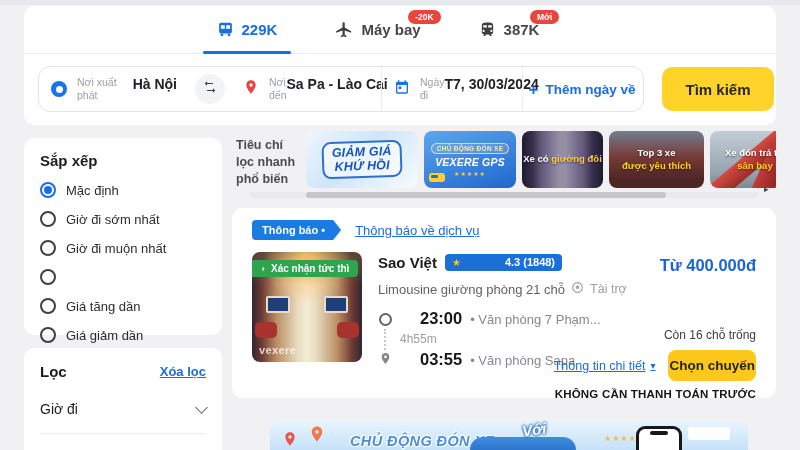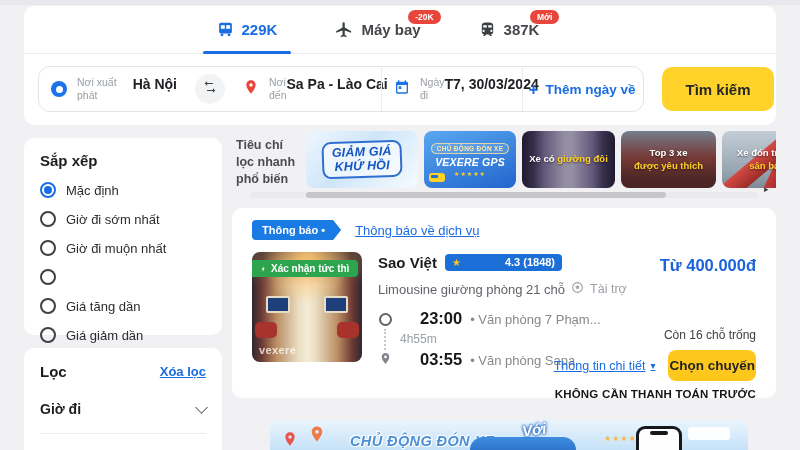--- a/index.html
+++ b/index.html
@@ -41,37 +41,37 @@
   .sort-card{position:absolute;left:24px;top:138px;width:198px;height:197px;background:#fff;border-radius:10px;padding:14px 16px;box-sizing:border-box;}
   .side-title{font-size:15px;font-weight:800;color:#1c1d1f;}
   .radio-row{display:flex;align-items:center;gap:10px;margin-top:13px;cursor:pointer;}
   .radio{width:16px;height:16px;border-radius:50%;border:2px solid #3f4043;box-sizing:border-box;flex:none;position:relative;}
   .radio.sel{border-color:#1a6de3;}
   .radio.sel::after{content:"";position:absolute;inset:2px;border-radius:50%;background:#1a6de3;}
   .radio-lbl{font-size:13px;color:#2b2c2e;white-space:nowrap;}
   .filter-card{position:absolute;left:24px;top:348px;width:198px;height:130px;background:#fff;border-radius:10px;padding:15px 16px;box-sizing:border-box;}
   .filter-head{display:flex;justify-content:space-between;align-items:center;}
   .clear-link{font-size:13px;font-weight:700;color:#1a6de3;text-decoration:underline;cursor:pointer;}
-  .filter-group{display:flex;justify-content:space-between;align-items:center;margin-top:21px;font-size:14px;font-weight:700;color:#1c1d1f;cursor:pointer;}
+  .filter-group{display:flex;justify-content:space-between;align-items:center;margin-top:21px;font-size:14px;font-weight:400;color:#1c1d1f;cursor:pointer;}
   .fdiv{border-top:1px solid #ececee;margin-top:16px;}
   .chev{width:8px;height:8px;border-right:1.8px solid #5f6368;border-bottom:1.8px solid #5f6368;transform:rotate(45deg);margin-top:-4px;}
 
   
   .qf-label{position:absolute;left:236px;top:137px;width:64px;font-size:12.5px;font-weight:700;color:#4a4c4f;line-height:1.35;}
   .banners{position:absolute;left:306px;top:131px;width:470px;height:57px;display:flex;gap:6px;overflow:hidden;}
   .banner{flex:none;height:57px;border-radius:8px;position:relative;overflow:hidden;display:flex;align-items:center;justify-content:center;text-align:center;cursor:pointer;}
   .b1{width:112px;background:linear-gradient(135deg,#eef6fe 0%,#cfe6f8 45%,#f6fbff 100%);}
   .b1-sticker{border:2px solid #2f6fd0;border-radius:9px;padding:2px 8px;background:rgba(255,255,255,.6);transform:rotate(-2deg);font-size:12.5px;font-weight:800;font-style:italic;color:#1356c4;line-height:1.15;letter-spacing:.2px;}
   .b2{width:92px;background:linear-gradient(160deg,#5aa7f0,#2166cd);flex-direction:column;gap:2px;}
   .b2-tag{font-size:6.5px;font-weight:800;color:#ffe9a8;border:1px solid rgba(255,230,160,.8);border-radius:6px;padding:1px 5px;letter-spacing:.3px;background:rgba(255,255,255,.12);}
   .b2-title{font-size:10.5px;font-weight:800;font-style:italic;color:#fff;letter-spacing:.2px;}
   .b2-stars{font-size:6px;color:#ffd028;letter-spacing:1px;}
   .b2-bus{position:absolute;left:5px;bottom:6px;width:16px;height:9px;background:#ffd028;border-radius:3px;}
   .b2-bus::after{content:"";position:absolute;left:2px;top:2px;width:7px;height:3px;background:#2a6fc4;border-radius:1px;}
-  .b3{width:93px;background:
+  .b3{width:81px;background:
       linear-gradient(180deg,rgba(20,16,40,.35),rgba(20,16,40,.35)),
       linear-gradient(90deg,#241f33 0%,#4a4160 13%,#8d80a8 24%,#d9d2e6 46%,#d9d2e6 54%,#8d80a8 76%,#4a4160 87%,#241f33 100%); text-align: right;}
   .b4{width:95px;background:
       linear-gradient(180deg,rgba(30,30,40,.25),rgba(30,30,40,.45)),
       linear-gradient(180deg,#8fa0b4 0%,#a5473b 48%,#6f2c22 85%);}
   .b5{width:90px;background:
       linear-gradient(115deg,transparent 58%,#c23a37 59%,#8f2724 78%,transparent 79%),
       linear-gradient(140deg,transparent 40%,#d44a44 41%,#9b2d28 58%,transparent 59%),
       linear-gradient(180deg,#c3cdd6 0%,#97a5b1 70%,#7e8b96 100%);}
   .btxt{font-size:9.5px;font-weight:800;line-height:1.35;text-shadow:0 1px 2px rgba(0,0,0,.55);}

